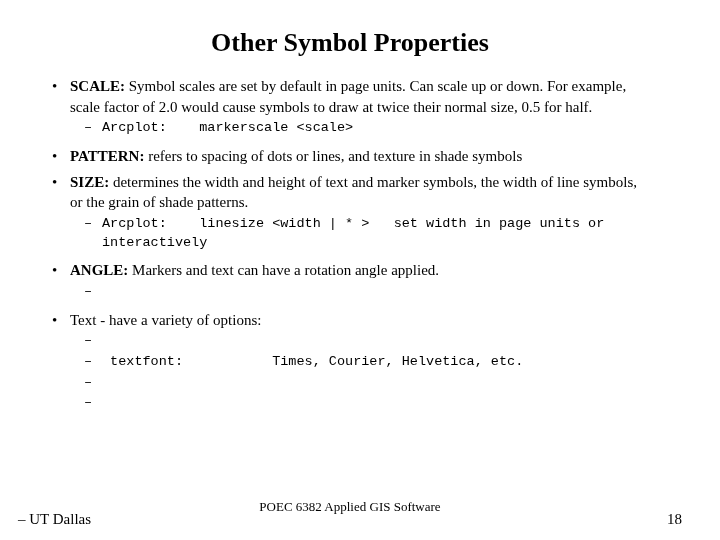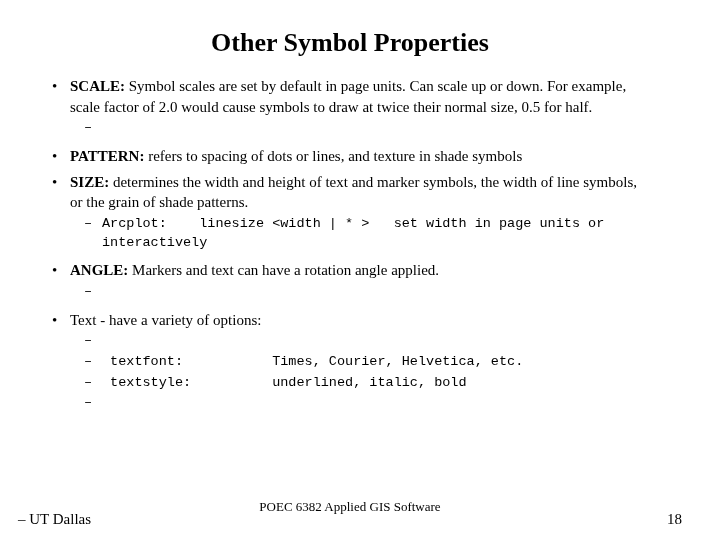--- a/index.html
+++ b/index.html
@@ -89,20 +89,21 @@
 
     <div class="bullet-item mb2">
       <span class="bullet">•</span>
       <span class="bullet-text">
         <strong>SCALE:</strong>
         <span>  Symbol scales are set by default in page units.  Can scale up or down.  For example, scale factor of 2.0 would cause symbols to draw at twice their normal size, 0.5 for half.</span>
       </span>
     </div>
     <div class="sub-item mb8">
       <span class="sub-dash">–</span>
+      <span class="mono">Arcplot:&nbsp;&nbsp;&nbsp;&nbsp;markerscale &lt;scale&gt;</span>
     </div>
 
     <div class="bullet-item mb5">
       <span class="bullet">•</span>
       <span class="bullet-text">
         <strong>PATTERN:</strong>
         <span>  refers to spacing of dots or lines, and texture in shade symbols</span>
       </span>
     </div>
 
@@ -137,21 +138,20 @@
     </div>
     <div class="sub-item mb2">
       <span class="sub-dash mono">–</span>
     </div>
     <div class="sub-item mb2">
       <span class="sub-dash mono">–</span>
       <span class="mono">&nbsp;textfont:&nbsp;&nbsp;&nbsp;&nbsp;&nbsp;&nbsp;&nbsp;&nbsp;&nbsp;&nbsp;&nbsp;Times, Courier, Helvetica, etc.</span>
     </div>
     <div class="sub-item mb2">
       <span class="sub-dash mono">–</span>
-      <span class="mono">&nbsp;textstyle:&nbsp;&nbsp;&nbsp;&nbsp;&nbsp;&nbsp;&nbsp;&nbsp;&nbsp;&nbsp;underlined, italic, bold</span>
     </div>
     <div class="sub-item mb2">
       <span class="sub-dash mono">–</span>
     </div>
 
   </div>
 
   <div class="footer-left">– UT Dallas</div>
   <div class="footer-center">POEC 6382 Applied GIS Software</div>
   <div class="footer-right">18</div>

